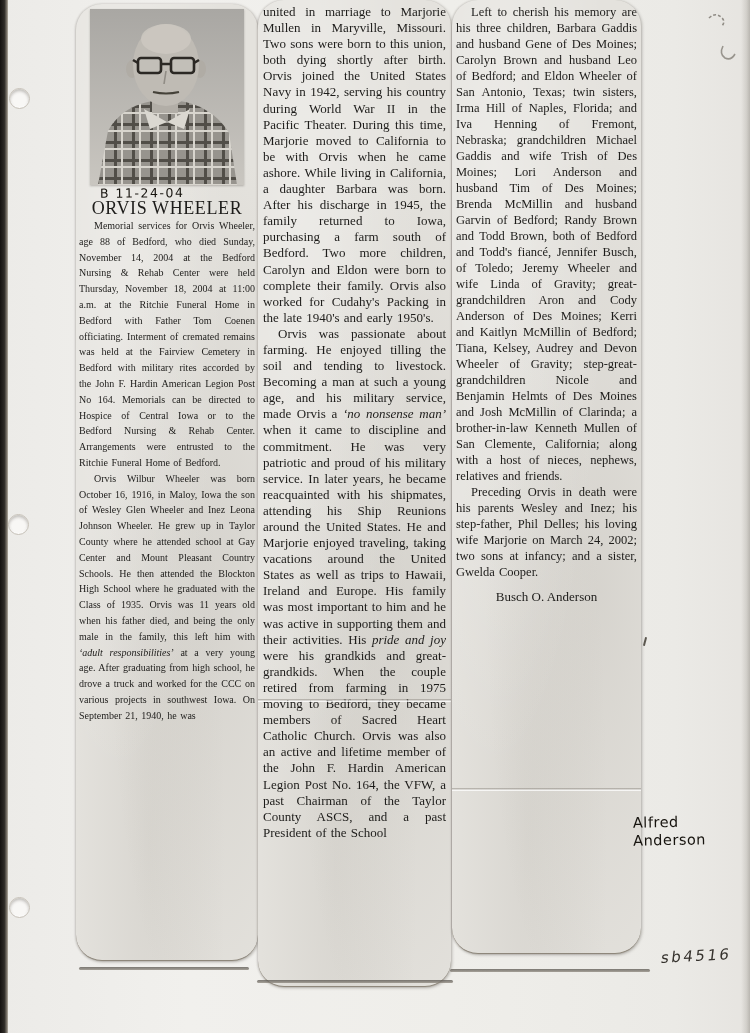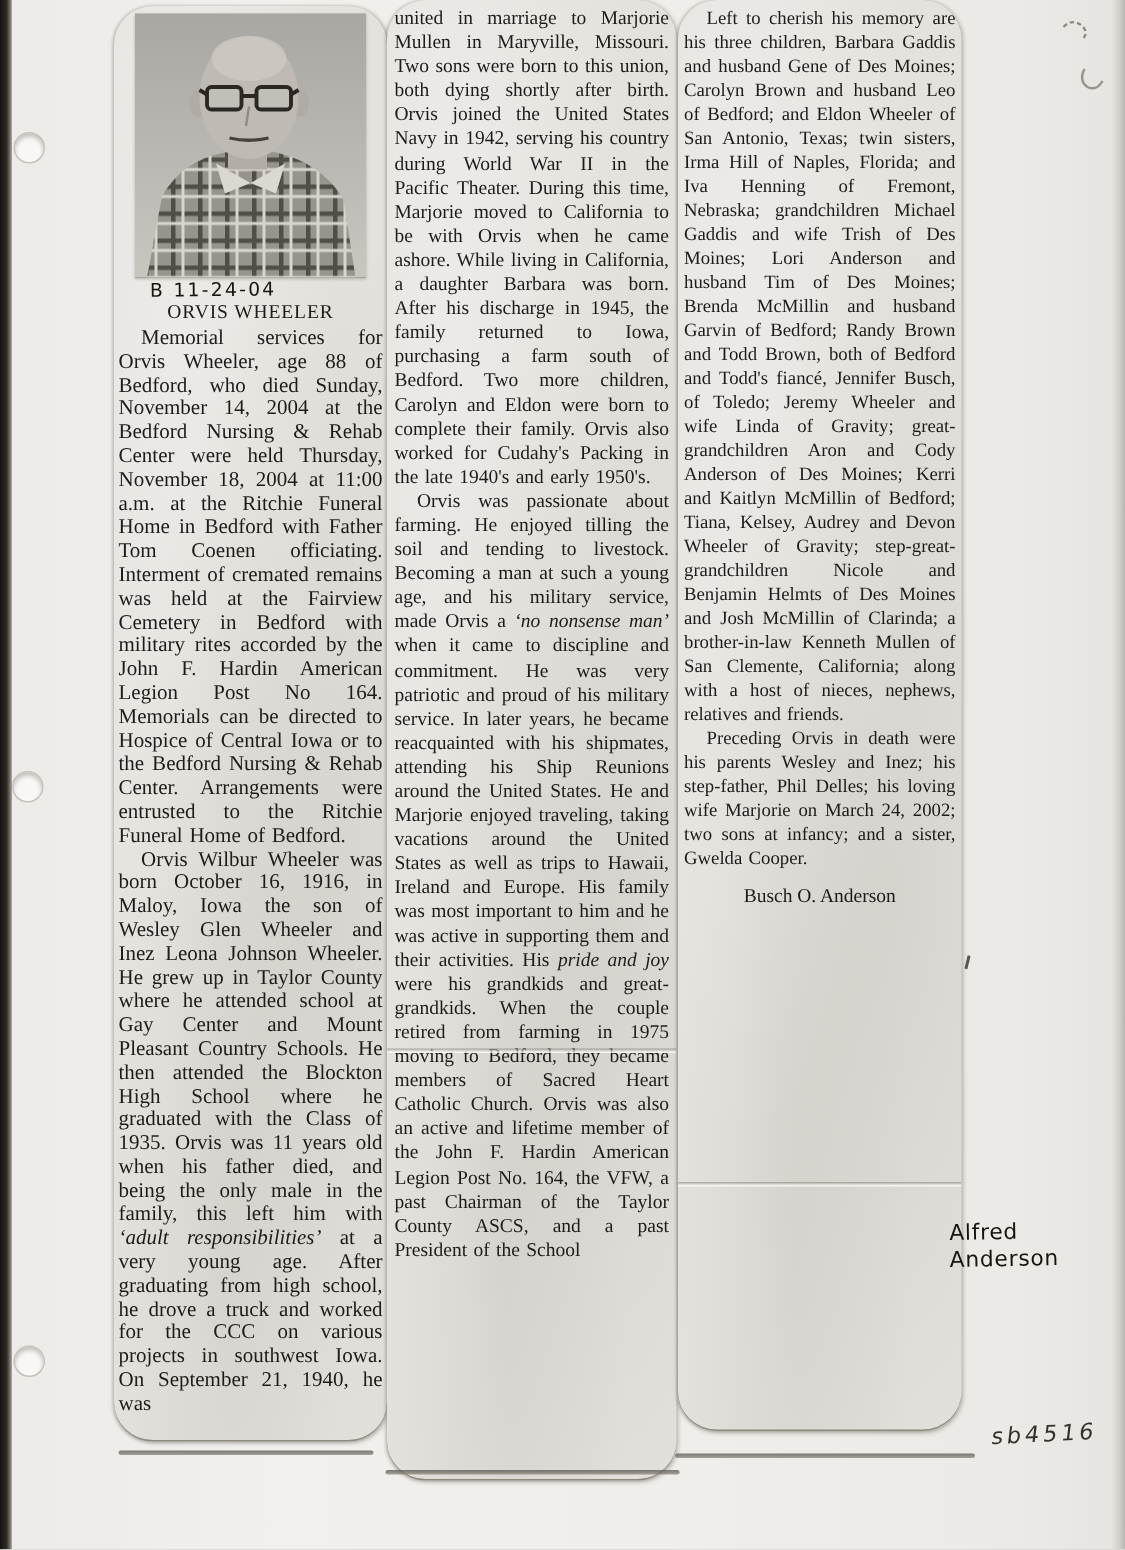--- a/index.html
+++ b/index.html
@@ -18,24 +18,24 @@
   .strip{position:absolute;overflow:hidden;color:#1d1c1a;
     background:
       radial-gradient(ellipse at 22% 18%, rgba(255,255,255,.30), rgba(255,255,255,0) 55%),
       radial-gradient(ellipse at 78% 62%, rgba(116,109,97,.12), rgba(116,109,97,0) 55%),
       radial-gradient(ellipse at 40% 88%, rgba(116,109,97,.10), rgba(116,109,97,0) 50%),
       #e4e2dd;
     box-shadow:1px 1px 3px rgba(64,58,48,.35), -1px 0 2px rgba(64,58,48,.18);
     border-bottom:1px solid #8e877b;border-radius:26px;}
   .cut-shadow{position:absolute;height:3px;border-radius:2px;
     background:linear-gradient(180deg,#54504a,#8d877d);opacity:.75;}
-  .np{margin:0;text-align:justify;font-size:14px;line-height:15.8px;word-spacing:1px;}
+  .np{margin:0;text-align:justify;font-size:10px;line-height:15.8px;word-spacing:1px;}
   .indent{text-indent:15px;}
   .it{font-style:italic;}
-  .col-heading{text-align:center;font-size:13px;line-height:16px;letter-spacing:.6px;margin:1px 0 2px 0;}
+  .col-heading{text-align:center;font-size:18px;line-height:16px;letter-spacing:.6px;margin:1px 0 2px 0;}
   .subhead{text-align:center;font-size:13px;line-height:16px;margin:9px 0 2px 0;}
   .photo{margin:5px auto 0 auto;width:154px;height:176px;display:block;
     box-shadow:inset 0 0 6px rgba(40,36,30,.35), 0 1px 2px rgba(60,54,45,.3);background:#b4b1ab;}
   .hand{font-family:"DejaVu Sans", sans-serif;color:#17140f;}
   .ann-date{margin:1px 0 0 24px;font-size:12.5px;line-height:13px;letter-spacing:1.5px;transform:rotate(-.6deg);}
   .ann-name{position:absolute;left:633px;top:813px;font-size:14.5px;line-height:18px;
     letter-spacing:.5px;transform:rotate(-1deg);}
   .ann-catalog{position:absolute;left:661px;top:947px;font-size:15px;letter-spacing:2.5px;
     color:#35322d;transform:rotate(-3deg) skewX(-10deg);}
   .seam{position:absolute;left:0;width:100%;height:3px;

